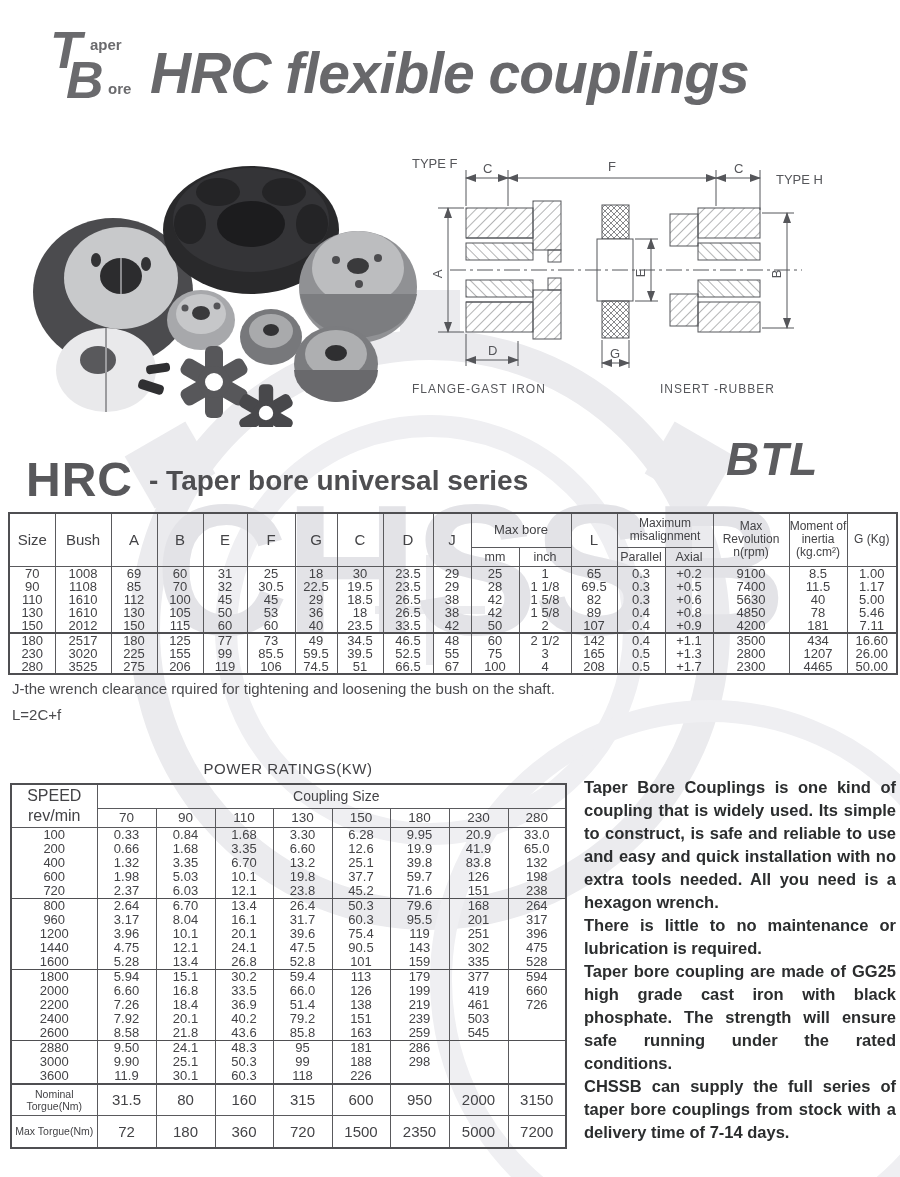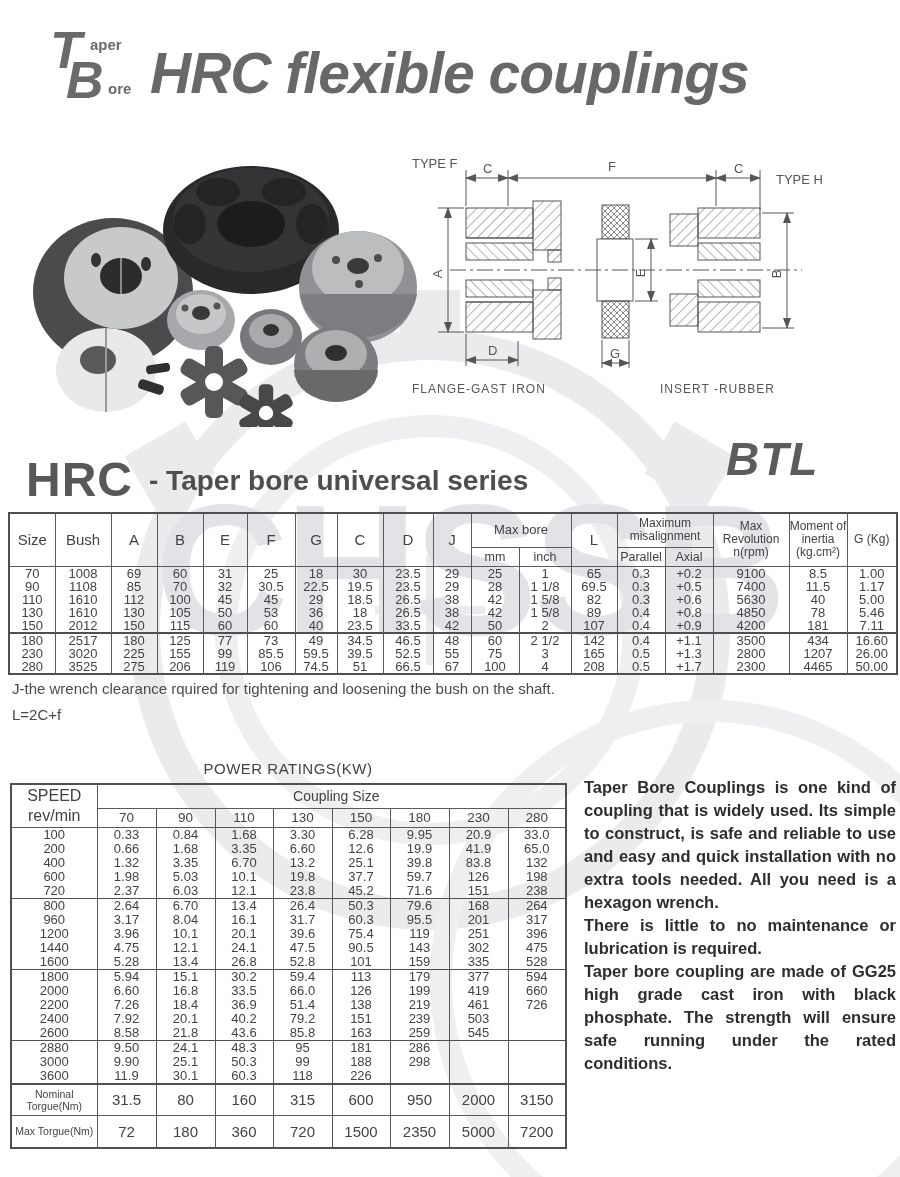--- a/index.html
+++ b/index.html
@@ -777,14 +777,15 @@
         <td>7200</td>
       </tr>
     </tfoot>
 </table>
 
 <div class="layer description">
   <div>
       <p>Taper Bore Couplings is one kind of coupling that is widely used. Its simple to construct, is safe and reliable to use and easy and quick installation with no extra tools needed. All you need is a hexagon wrench.</p>
       <p>There is little to no maintenance or lubrication is required.</p>
       <p>Taper bore coupling are made of GG25 high grade cast iron with black phosphate. The strength will ensure safe running under the rated conditions.</p>
+      <p>CHSSB can supply the full series of taper bore couplings from stock with a delivery time of 7-14 days.</p>
     </div>
 </div>
 
 </body></html>

